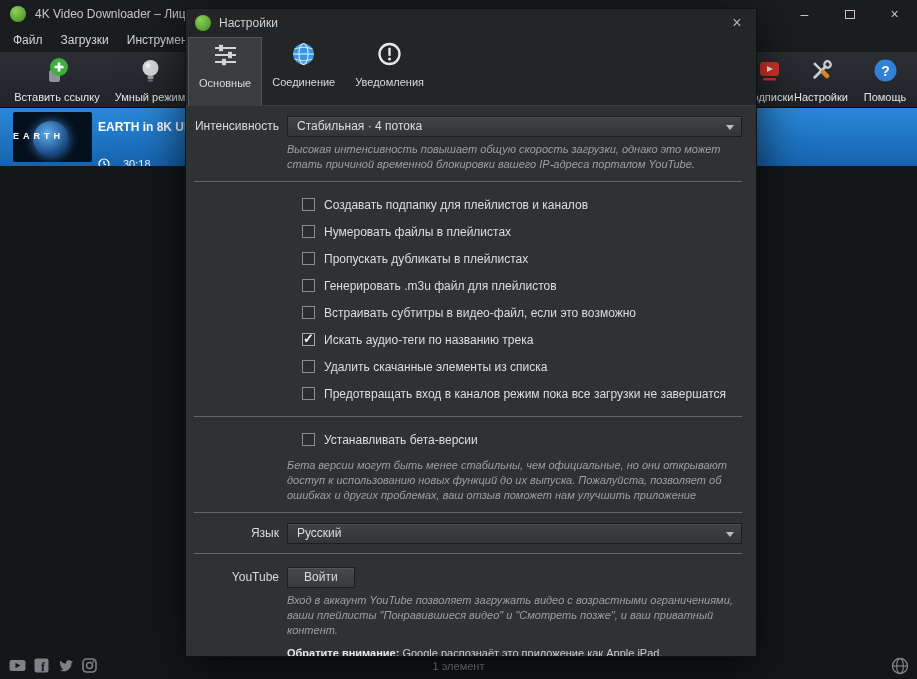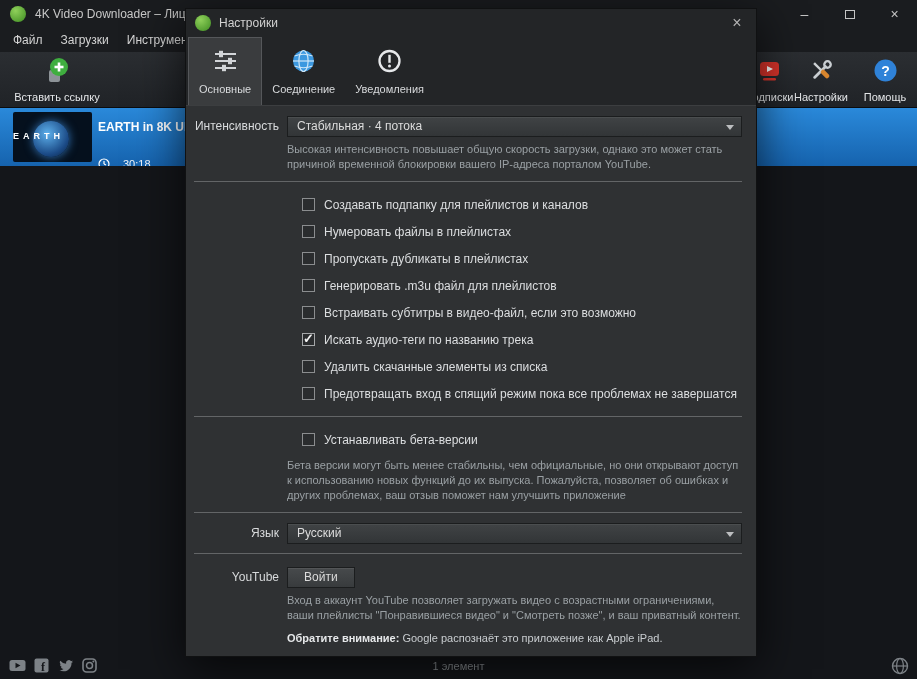--- a/index.html
+++ b/index.html
@@ -40,30 +40,30 @@
   .status-count{position:absolute;left:0;right:0;top:5px;text-align:center;font-size:11px;color:#8d9296;}
   .globe-btn{position:absolute;right:8px;top:2px;}
 
   
   .dialog{position:absolute;left:185px;top:8px;width:572px;height:649px;background:#2f3133;border:1px solid #101112;box-shadow:0 12px 45px rgba(0,0,0,.7);z-index:10;display:flex;flex-direction:column;}
   .dlg-titlebar{position:relative;height:28px;background:#232527;display:flex;align-items:center;flex:none;}
   .dlg-titlebar .app-icon{margin-left:9px;}
   .dlg-title{margin-left:8px;font-size:12px;color:#d2d2d2;}
   .dlg-close{position:absolute;right:8px;top:4px;width:22px;height:20px;color:#b2b2b2;font-size:16px;display:flex;align-items:center;justify-content:center;cursor:default;}
   .dlg-tabs{height:69px;background:#232527;display:flex;align-items:stretch;padding-left:2px;flex:none;border-bottom:1px solid #3c3e40;}
-  .tab{display:flex;flex-direction:column;align-items:center;justify-content:center;gap:5px;padding:4px 10px;min-width:62px;}
+  .tab{display:flex;flex-direction:column;align-items:center;gap:5px;padding:4px 10px;min-width:62px;}
   .tab.selected{background:#3a3c3e;border:1px solid #55575a;border-bottom:none;}
   .tab-label{font-size:11px;color:#d8dadc;white-space:nowrap;}
 
   .dlg-content{flex:1;padding:9px 14px 0 8px;font-size:12px;color:#dcdee0;overflow:hidden;}
   .form-row{display:flex;align-items:center;height:22px;}
   .form-label{width:85px;margin-right:8px;text-align:right;font-size:12px;color:#d8dadc;flex:none;white-space:nowrap;}
   .select{flex:1;height:21px;background:linear-gradient(#404345,#323537);border:1px solid #1b1d1e;box-shadow:inset 0 1px 0 rgba(255,255,255,.06);display:flex;align-items:center;padding:0 9px;color:#dcdcdc;font-size:12px;position:relative;}
   .select .arrow{position:absolute;right:7px;top:8px;width:0;height:0;border-left:4px solid transparent;border-right:4px solid transparent;border-top:5px solid #bcbec0;}
-  .help{margin:5px 1px 8px 93px;font-size:11px;line-height:15px;color:#9aa0a4;}
+  .help{margin:5px 1px 8px 93px;font-size:11px;line-height:15px;color:#9aa0a4;font-style:italic;}
   .sep{border:none;border-top:1px solid #636567;margin:9px 0;}
   .cb-list{margin-left:97px;margin-top:5px;}
   .cb-row{display:flex;align-items:center;height:27px;margin-left:11px;}
   .cb{width:13px;height:13px;border:1px solid #8b8d8f;background:#2a2c2e;margin-right:9px;position:relative;flex:none;}
   .cb.checked{border-color:#a5a7a9;}
   .cb.checked::after{content:"\2713";position:absolute;left:0px;top:-3px;font-size:13px;font-weight:bold;color:#f2f2f2;}
   .cb-label{font-size:12px;color:#dcdee0;white-space:nowrap;}
   .btn{height:21px;padding:0 16px;background:linear-gradient(#474a4c,#383b3d);border:1px solid #1b1d1e;box-shadow:inset 0 1px 0 rgba(255,255,255,.07);color:#dcdcdc;font-size:12px;display:inline-flex;align-items:center;justify-content:center;}
   .note{margin:4px 0 0 93px;font-size:11px;line-height:15px;color:#c9cdd0;}
   .note b{color:#e6e8ea;}
@@ -95,20 +95,31 @@
     <div class="tb-btn" style="left:8px;width:98px;">
       <span>
         <svg width="27" height="27" viewBox="0 0 27 27">
             <rect x="5" y="13" width="11" height="12" rx="2" fill="#8d9398"></rect>
             <circle cx="15" cy="10" r="9" fill="#3fae3f"></circle>
             <rect x="10.5" y="8.7" width="9" height="2.6" fill="#fff"></rect>
             <rect x="13.7" y="5.5" width="2.6" height="9" fill="#fff"></rect>
           </svg>
       </span>
       <span class="tb-label">Вставить ссылку</span>
+    </div>
+    <div class="tb-btn" style="left:110px;width:80px;">
+      <span>
+        <svg width="27" height="27" viewBox="0 0 27 27">
+            <circle cx="13.5" cy="11" r="8" fill="#d7dadd"></circle>
+            <circle cx="11" cy="8.5" r="2.5" fill="#f2f4f6"></circle>
+            <rect x="10.5" y="19" width="6" height="3" rx="1" fill="#9ba0a4"></rect>
+            <rect x="11" y="22.6" width="5" height="1.8" rx="0.9" fill="#6e7276"></rect>
+          </svg>
+      </span>
+      <span class="tb-label">Умный режим</span>
     </div>
     <div class="tb-btn" style="left:737px;width:64px;">
       <span>
         <svg width="27" height="27" viewBox="0 0 27 27">
             <rect x="4" y="5" width="19" height="14" rx="3.5" fill="#d9342b"></rect>
             <polygon points="11,9 17,12 11,15" fill="#fff"></polygon>
             <rect x="7" y="21" width="13" height="2.4" rx="1.2" fill="#d9342b"></rect>
           </svg>
       </span>
       <span class="tb-label">Подписки</span>
@@ -294,21 +305,21 @@
         <div class="cb-row">
           <span class="cb checked"></span>
           <span class="cb-label">Искать аудио-теги по названию трека</span>
         </div>
         <div class="cb-row">
           <span class="cb"></span>
           <span class="cb-label">Удалить скачанные элементы из списка</span>
         </div>
         <div class="cb-row">
           <span class="cb"></span>
-          <span class="cb-label">Предотвращать вход в спящий режим пока все проблемах не завершатся</span>
+          <span class="cb-label">Предотвращать вход в каналов режим пока все загрузки не завершатся</span>
         </div>
       </div>
 
       <hr class="sep">
 
       <div class="cb-list" style="margin-top:8px;">
         <div class="cb-row">
           <span class="cb"></span>
           <span class="cb-label">Устанавливать бета-версии</span>
         </div>

